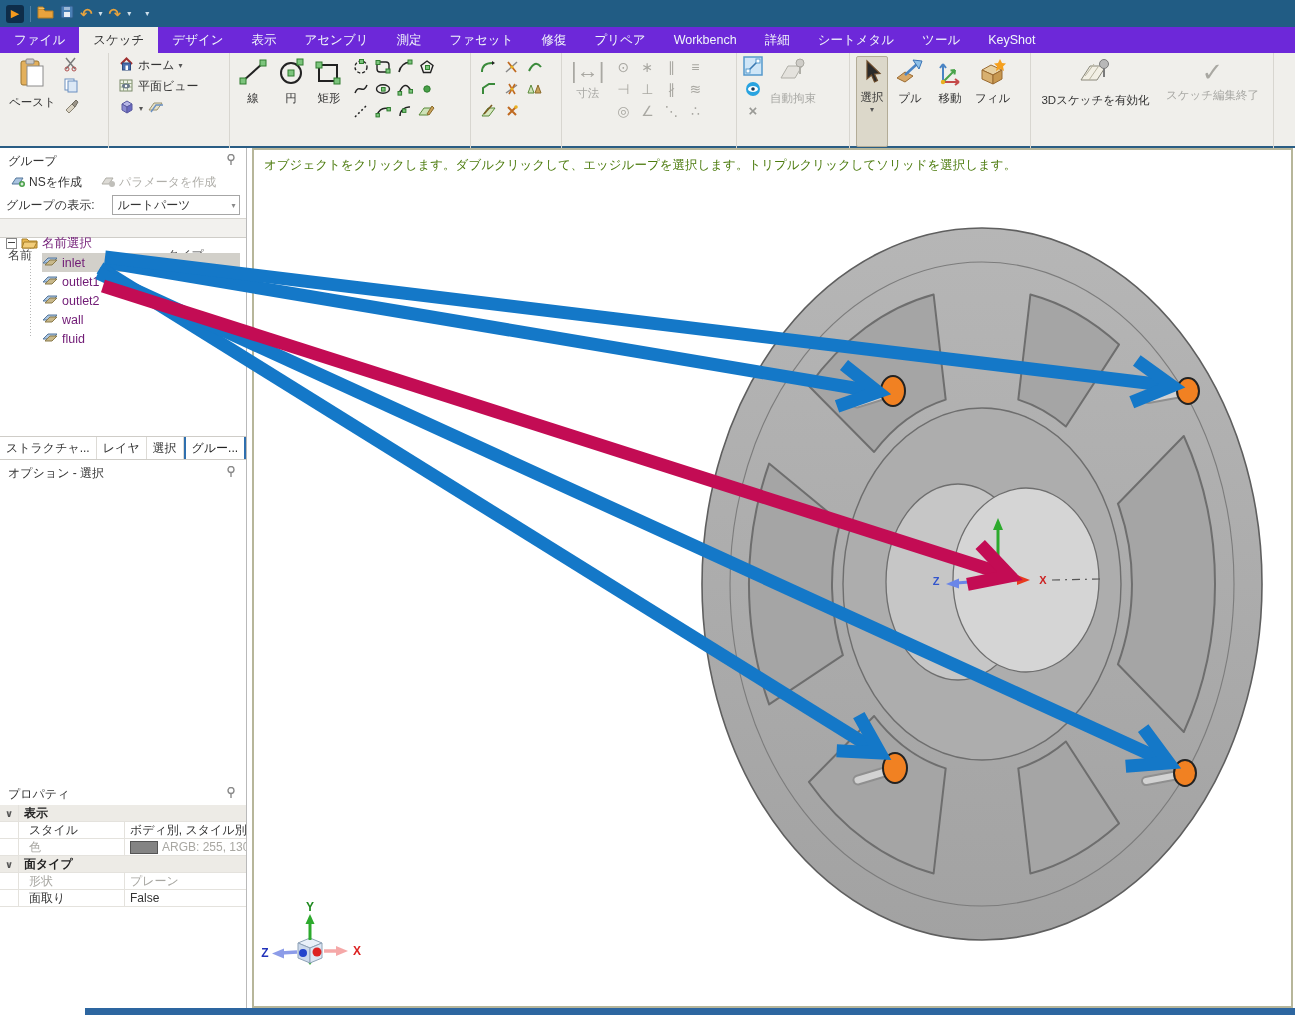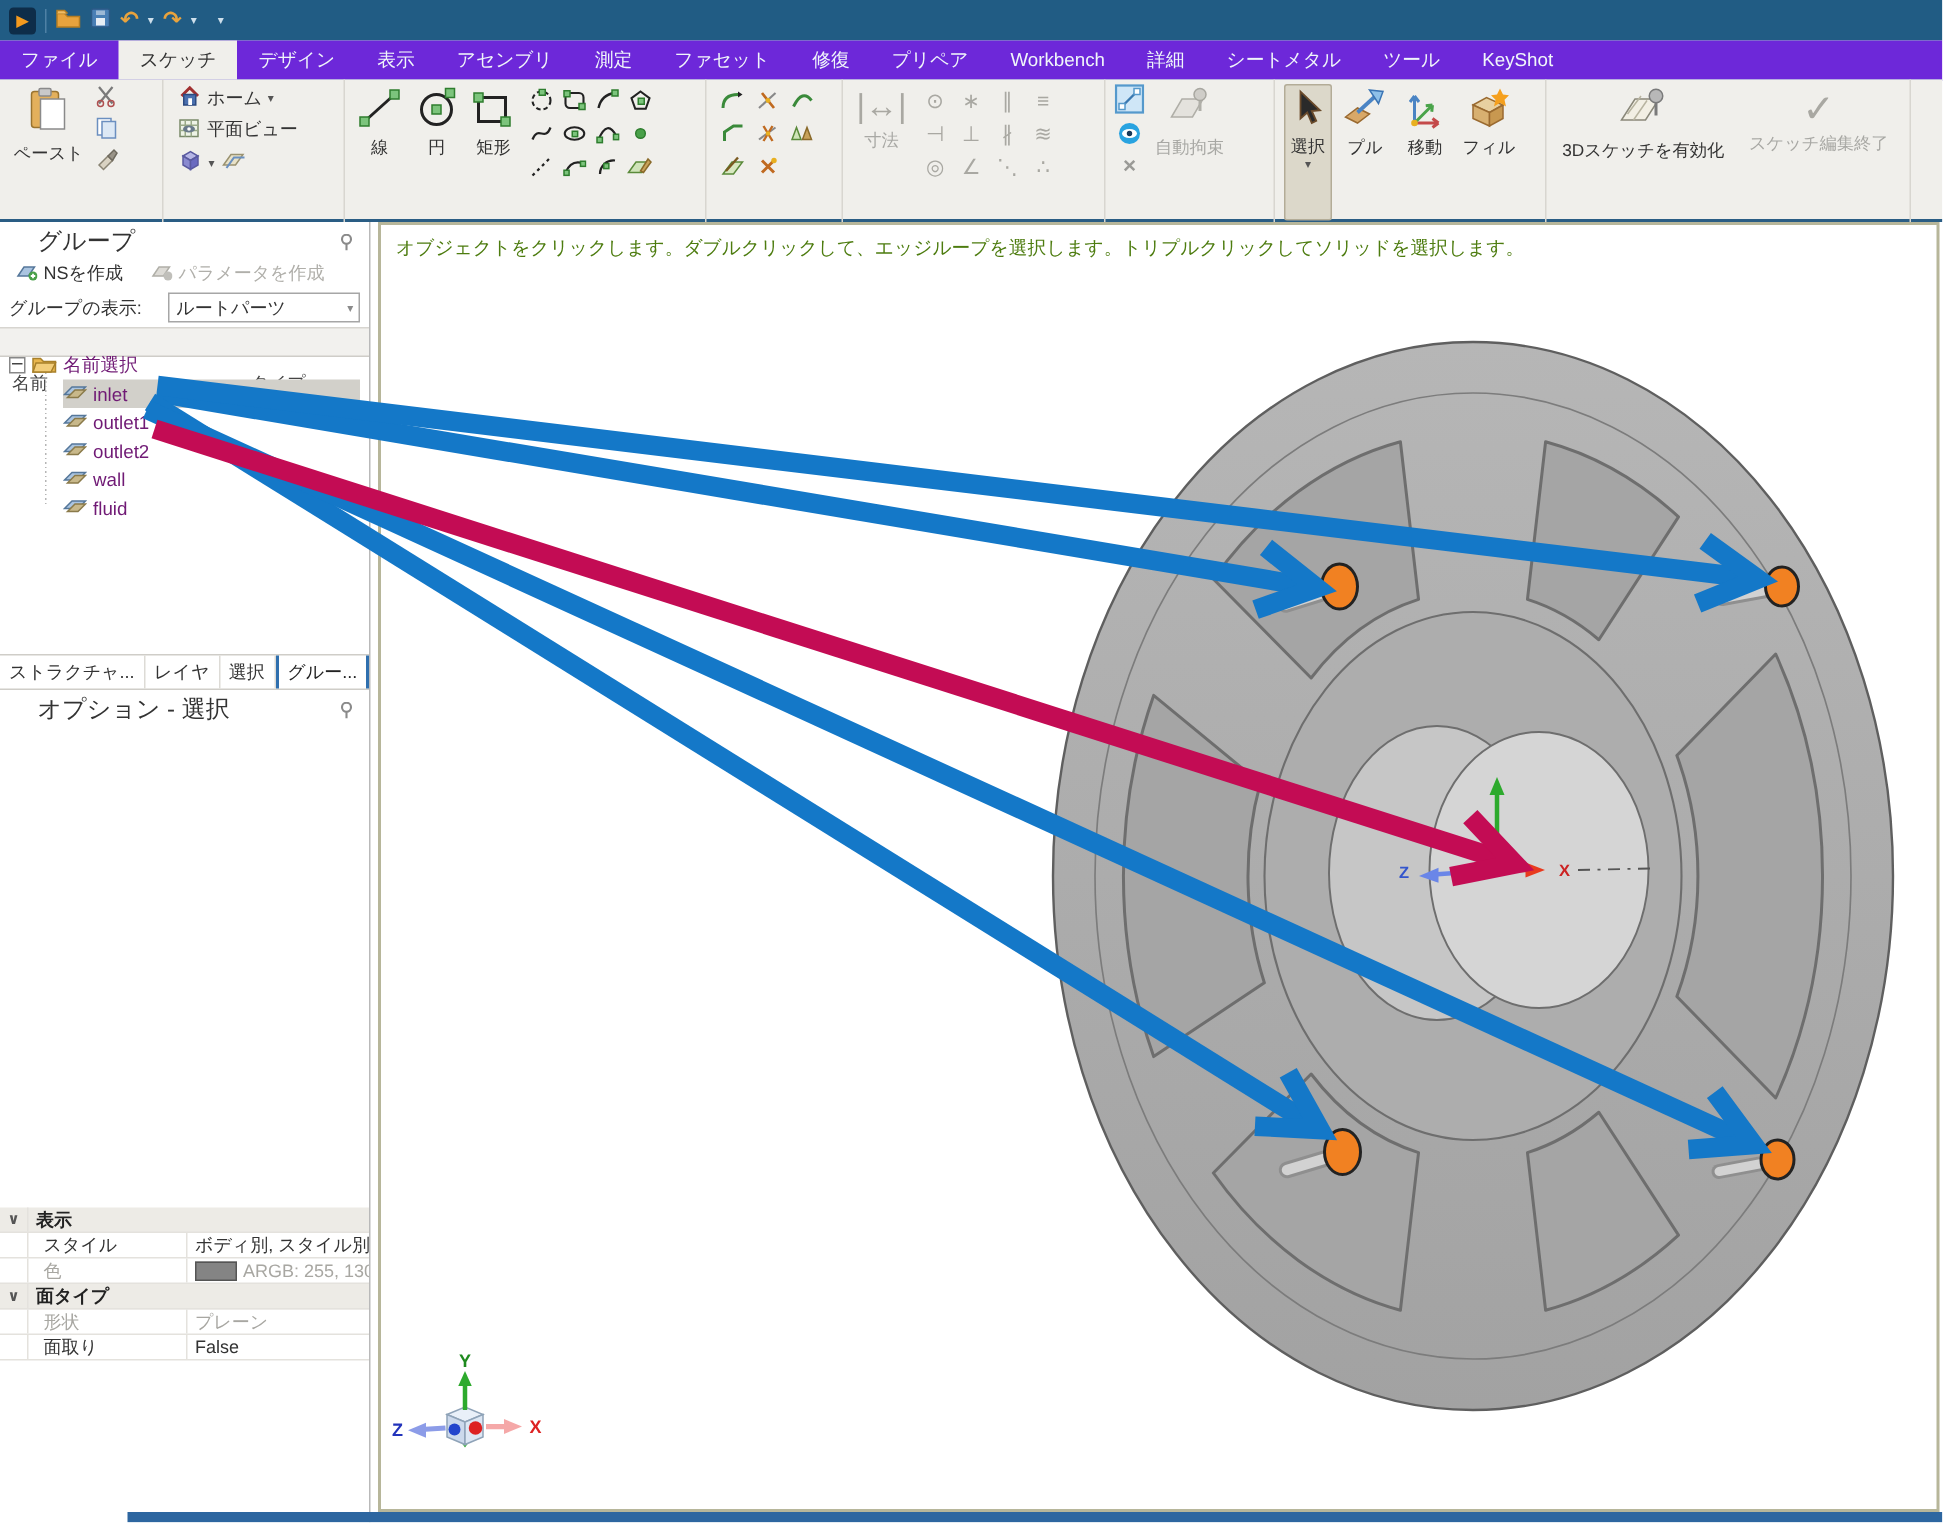--- a/index.html
+++ b/index.html
@@ -30,21 +30,21 @@
   .bigbtn.pressed{background:#dcd8ca;border:1px solid #b3ac97;}
   .bigbtn.disabled .lbl{color:#a8a8a4;}
   .minigrid{display:grid;grid-template-columns:repeat(4,22px);grid-auto-rows:22px;align-content:start;}
   .mini{display:flex;align-items:center;justify-content:center;}
   .gray{color:#a9a8a2;}
   .stackcol{display:flex;flex-direction:column;justify-content:flex-start;gap:2px;align-items:center;}
   .caret{font-size:8px;color:#555;}
   
   .dock{position:absolute;left:0;top:148px;width:246px;bottom:0;background:#fff;border-right:1px solid #b9b9b9;}
   .panelhdr{position:absolute;left:0;width:246px;height:22px;display:flex;align-items:center;
-            padding-left:25px;box-sizing:border-box;color:#333;font-size:16px;background:#fff;}
+            padding-left:8px;box-sizing:border-box;color:#333;font-size:12px;background:#fff;}
   .panelhdr .pin{position:absolute;right:10px;top:4px;}
   .dockrow{position:absolute;left:0;width:246px;display:flex;align-items:center;}
   .toolbtn{display:flex;align-items:center;gap:4px;font-size:12px;color:#333;padding:1px 4px;}
   .toolbtn.disabled{color:#b0afaa;}
   .combo{display:flex;align-items:center;justify-content:space-between;border:1px solid #a6a6a6;background:#fff;
          width:118px;height:18px;padding:0 4px;font-size:12px;}
   .colhdr{position:absolute;left:0;width:246px;height:18px;background:#f2f1ee;border-top:1px solid #d7d5d0;
           border-bottom:1px solid #cfcdc8;display:flex;font-size:12px;color:#444;}
   .colhdr div{padding-left:8px;display:flex;align-items:center;margin-top:36px;}
   .treerow{position:absolute;height:19px;display:flex;align-items:center;gap:4px;font-size:12.5px;color:#701a75;}
@@ -571,20 +571,28 @@
 
     <div class="panelhdr" style="top:314px">
       <span>オプション - 選択</span>
       <span class="pin ic">
         <svg width="10" height="11">
             <circle cx="5" cy="3.5" r="3" fill="none" stroke="#8a8a8a" stroke-width="1.4"></circle>
             <line x1="5" y1="6.5" x2="5" y2="11" stroke="#8a8a8a" stroke-width="1.4"></line>
           </svg></span>
     </div>
 
+    <div class="panelhdr" style="top:635px">
+      <span>プロパティ</span>
+      <span class="pin ic">
+        <svg width="10" height="11">
+            <circle cx="5" cy="3.5" r="3" fill="none" stroke="#8a8a8a" stroke-width="1.4"></circle>
+            <line x1="5" y1="6.5" x2="5" y2="11" stroke="#8a8a8a" stroke-width="1.4"></line>
+          </svg></span>
+    </div>
 
     <div class="propgrid" style="top:657px">
       <div class="prow section">
         <span class="gut">∨</span>
         <span class="v">表示</span>
       </div>
       <div class="prow">
         <span class="gut"></span>
         <span class="k">スタイル</span>
         <span class="v">ボディ別, スタイル別</span>

